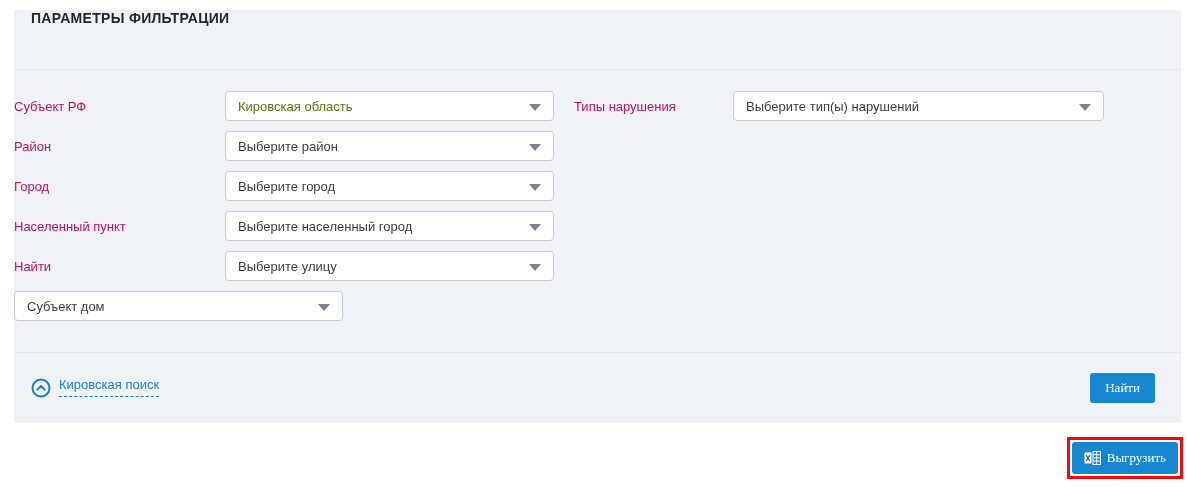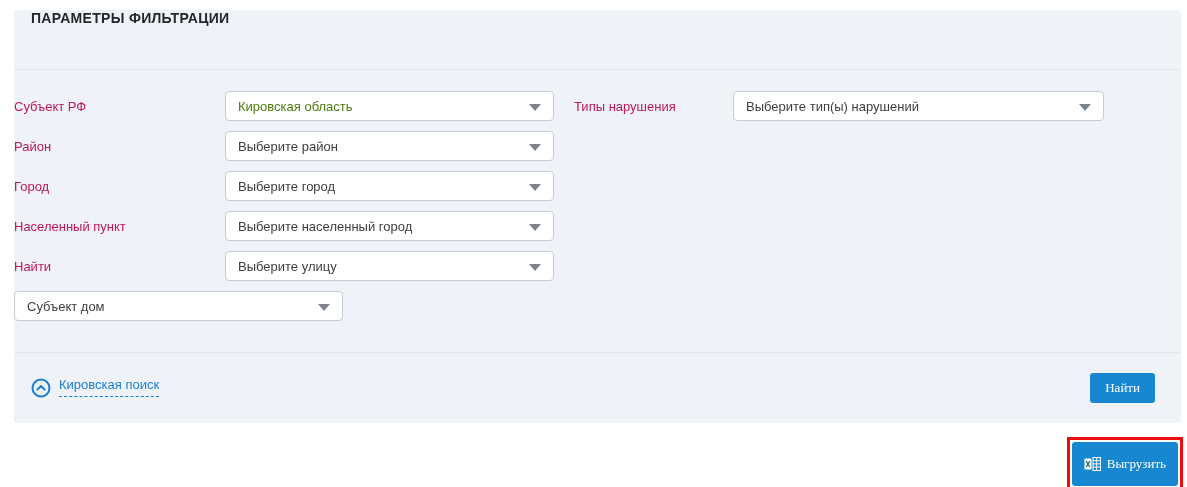--- a/index.html
+++ b/index.html
@@ -76,21 +76,21 @@
     background: #1787d2; color: #ffffff;
     border: none; border-radius: 3px;
     font-family: Liberation Serif, serif;
     font-size: 13px;
     height: 30px; padding: 0 15px;
     cursor: pointer;
   }
   .export-row { display: flex; justify-content: flex-end; margin: 14px 4px 0 0; }
   .red-outline { border: 3px solid #ee0b0b; padding: 2px; }
   .btn-export {
-    height: 44px; padding: 0 12px;
+    height: 32px; padding: 0 12px;
     display: flex; align-items: center; gap: 6px;
   }
   .xls-icon { width: 17px; height: 14px; display: inline-block; }
 </style>
 </head>
 <body>
 
 <div class="page">
 
   <section class="panel">

